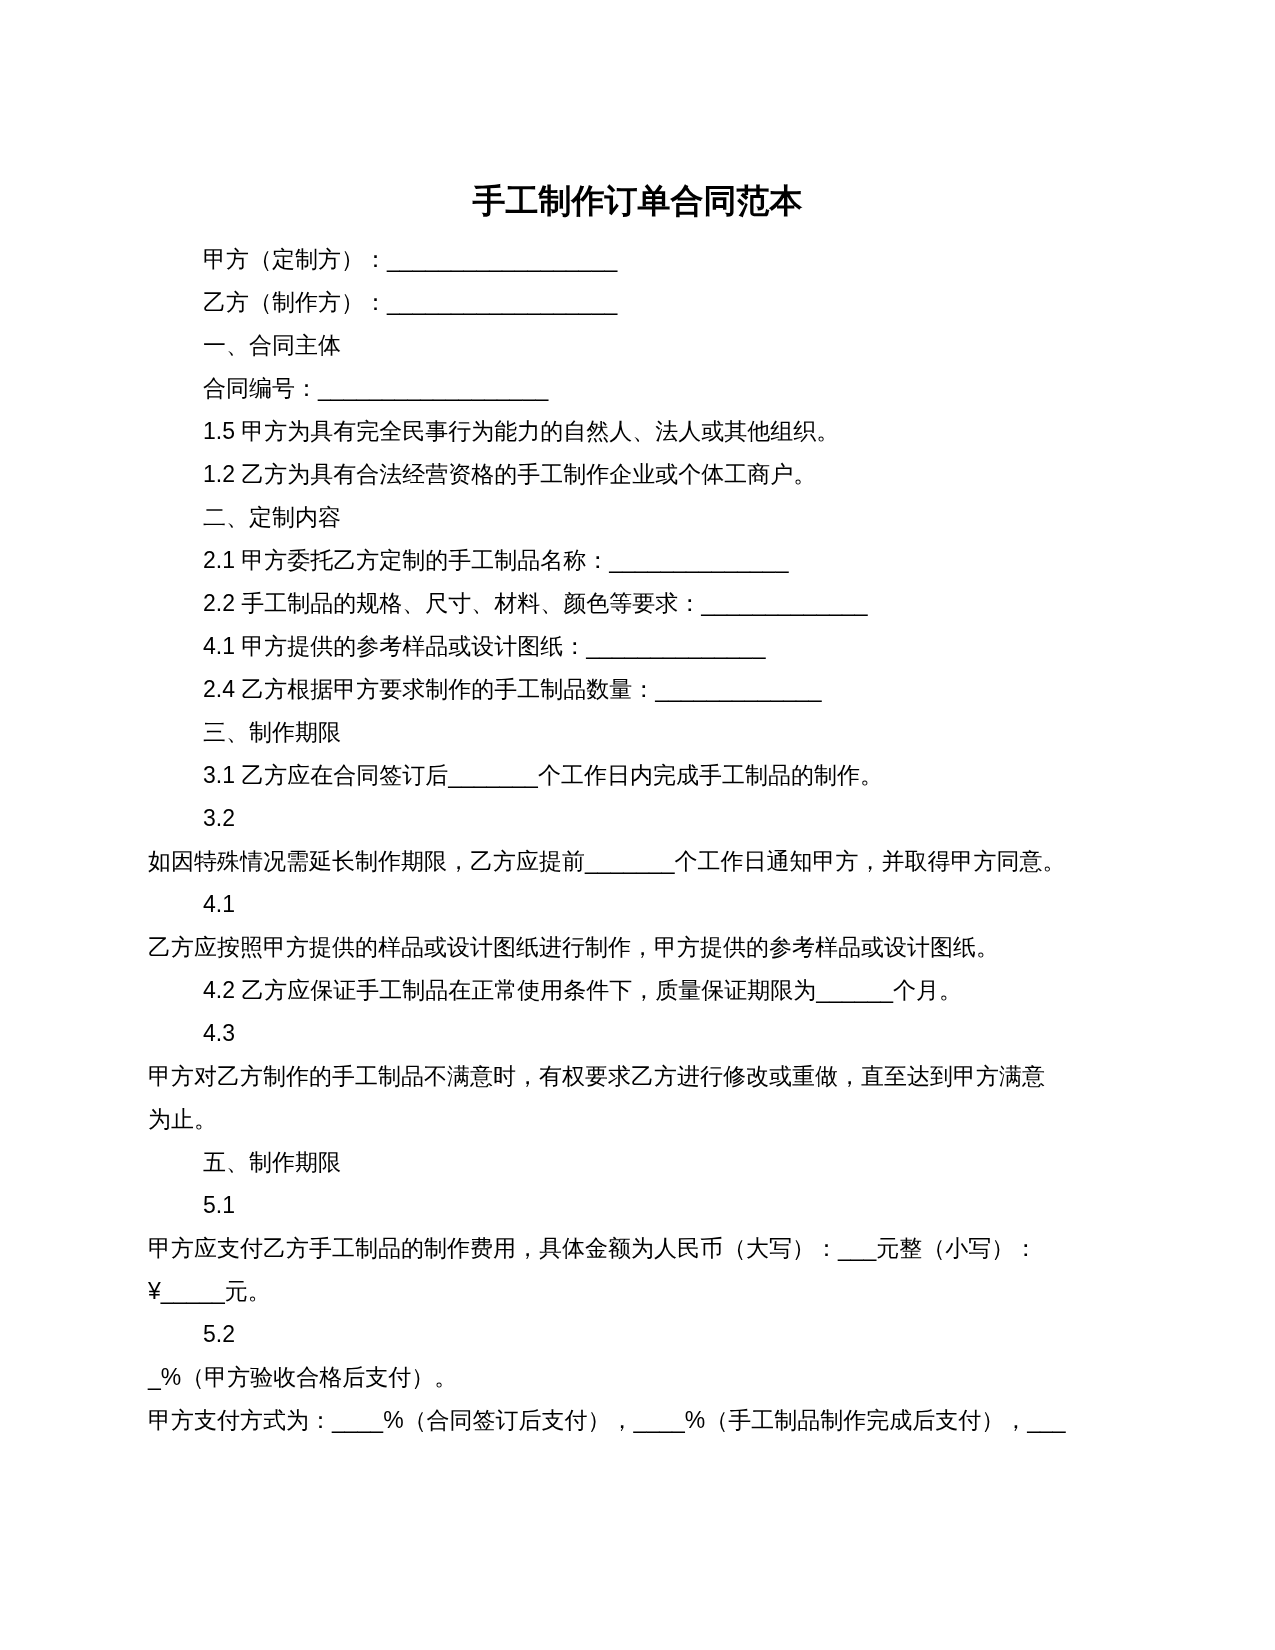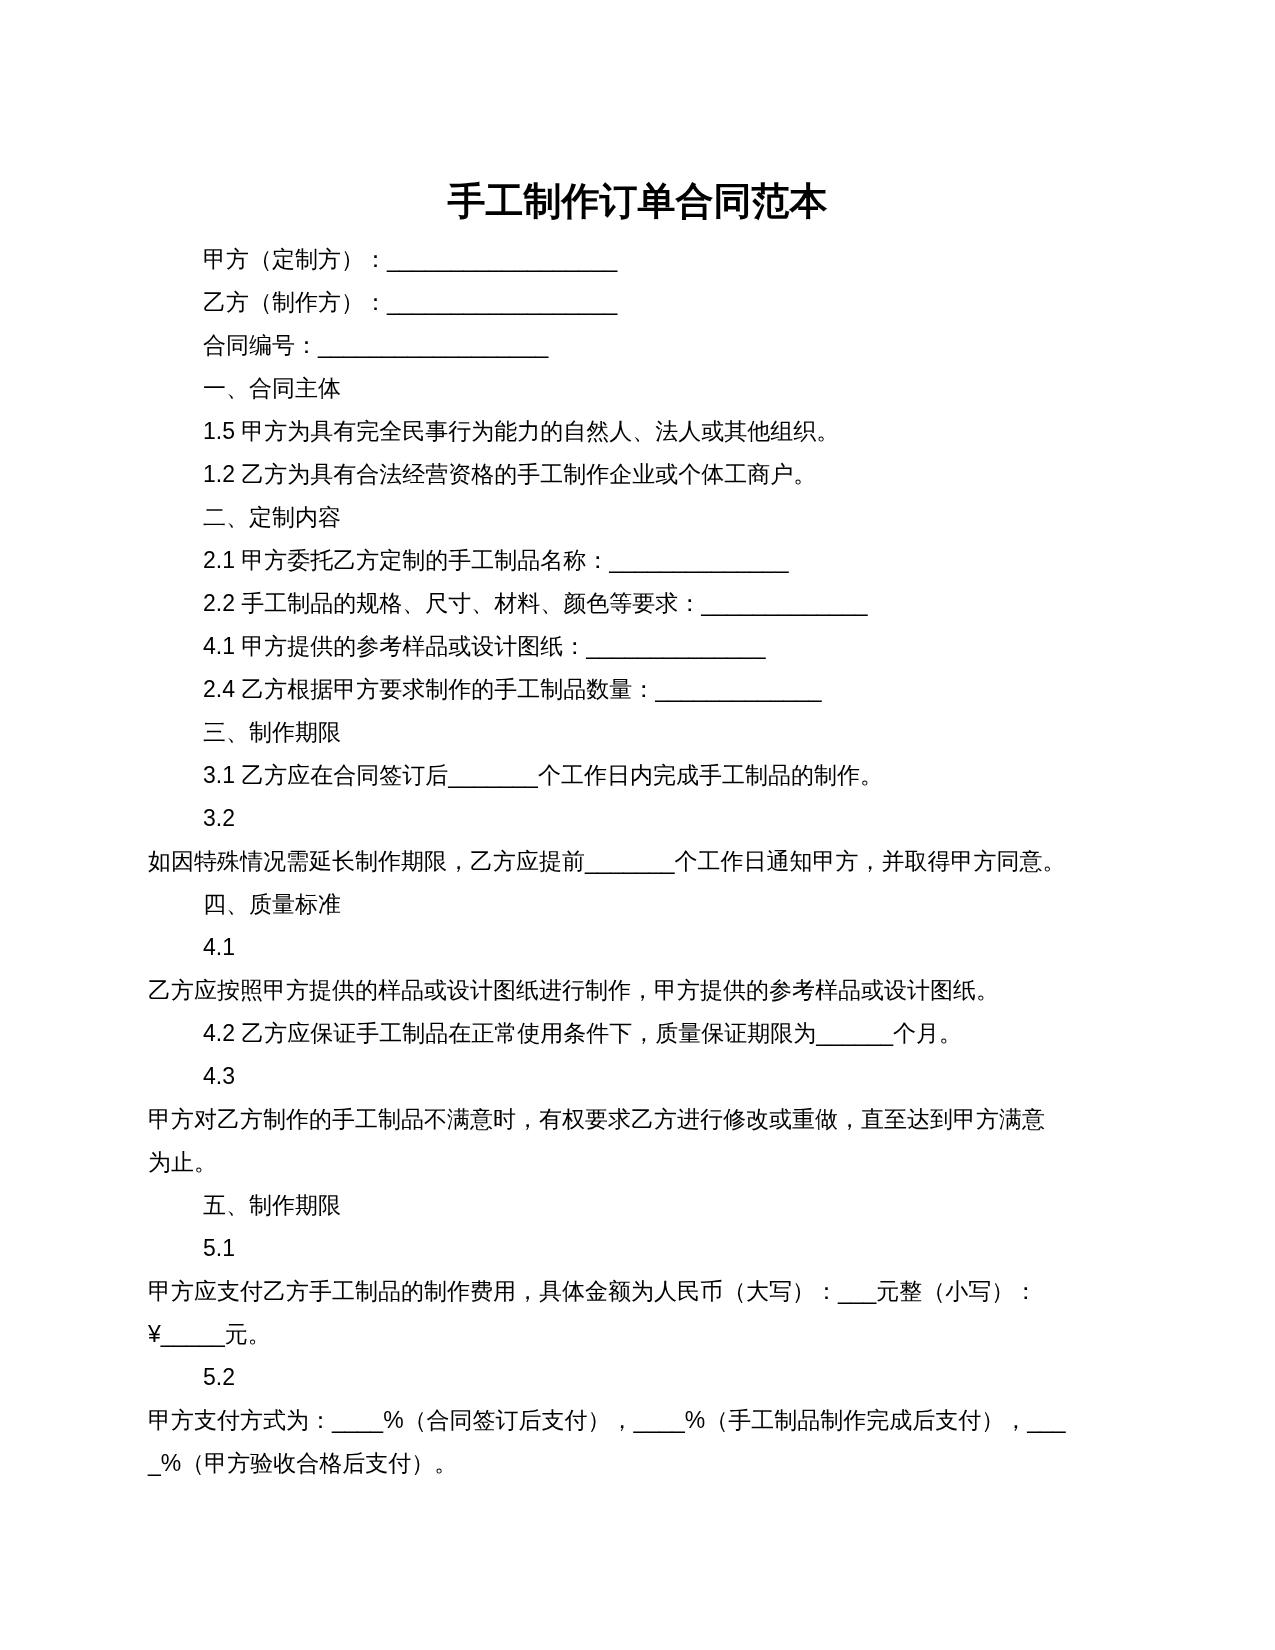--- a/index.html
+++ b/index.html
@@ -8,21 +8,21 @@
     width: 1275px;
     height: 1650px;
     background: #ffffff;
     color: #000000;
     font-family: "Liberation Sans", "DejaVu Sans", sans-serif;
     overflow: hidden;
   }
   .doc-title {
     padding-top: 180px;
     text-align: center;
-    font-size: 38px;
+    font-size: 33px;
     font-weight: 700;
     line-height: 42px;
     white-space: nowrap;
   }
   .content {
     margin-top: 16px;
     padding-left: 148px;
     padding-right: 120px;
   }
   .line {
@@ -37,42 +37,41 @@
 </head>
 <body>
 
 <div class="page">
 
   <div class="doc-title">手工制作订单合同范本</div>
 
   <div class="content">
     <div class="line indent">甲方（定制方）：__________________</div>
     <div class="line indent">乙方（制作方）：__________________</div>
+    <div class="line indent">一、合同主体</div>
     <div class="line indent">合同编号：__________________</div>
-    <div class="line indent">一、合同主体</div>
     <div class="line indent">1.5 甲方为具有完全民事行为能力的自然人、法人或其他组织。</div>
     <div class="line indent">1.2 乙方为具有合法经营资格的手工制作企业或个体工商户。</div>
     <div class="line indent">二、定制内容</div>
     <div class="line indent">2.1 甲方委托乙方定制的手工制品名称：______________</div>
     <div class="line indent">2.2 手工制品的规格、尺寸、材料、颜色等要求：_____________</div>
     <div class="line indent">4.1 甲方提供的参考样品或设计图纸：______________</div>
     <div class="line indent">2.4 乙方根据甲方要求制作的手工制品数量：_____________</div>
     <div class="line indent">三、制作期限</div>
     <div class="line indent">3.1 乙方应在合同签订后_______个工作日内完成手工制品的制作。</div>
     <div class="line indent">3.2</div>
     <div class="line">如因特殊情况需延长制作期限，乙方应提前_______个工作日通知甲方，并取得甲方同意。</div>
-    <div class="line indent">四、质量标准</div>
     <div class="line indent">4.1</div>
     <div class="line">乙方应按照甲方提供的样品或设计图纸进行制作，甲方提供的参考样品或设计图纸。</div>
     <div class="line indent">4.2 乙方应保证手工制品在正常使用条件下，质量保证期限为______个月。</div>
     <div class="line indent">4.3</div>
     <div class="line">甲方对乙方制作的手工制品不满意时，有权要求乙方进行修改或重做，直至达到甲方满意</div>
     <div class="line">为止。</div>
     <div class="line indent">五、制作期限</div>
     <div class="line indent">5.1</div>
     <div class="line">甲方应支付乙方手工制品的制作费用，具体金额为人民币（大写）：___元整（小写）：</div>
     <div class="line">¥_____元。</div>
     <div class="line indent">5.2</div>
+    <div class="line">_%（甲方验收合格后支付）。</div>
     <div class="line">甲方支付方式为：____%（合同签订后支付），____%（手工制品制作完成后支付），___</div>
-    <div class="line">_%（甲方验收合格后支付）。</div>
   </div>
 
 </div>
 
 </body></html>

